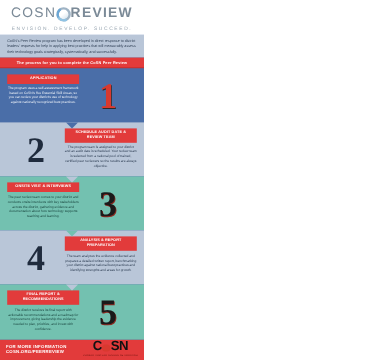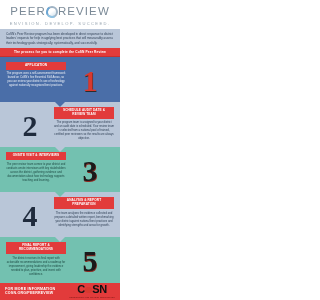--- a/index.html
+++ b/index.html
@@ -41,21 +41,21 @@
     gap: 0px;
     height: 15px;
   }
   .logo-word {
     font-size: 11.5px;
     letter-spacing: 1.1px;
     color: #7b8a97;
     font-weight: 400;
     line-height: 1;
   }
-  .logo-word.right { margin-left: 0px; }
+  .logo-word.right { margin-left: 0px; font-weight: bold; }
   .logo-ring {
     width: 12px;
     height: 12px;
     border-radius: 50%;
     border: 2.2px solid #9fb3c4;
     box-sizing: border-box;
     margin: 0 0px;
     background:
       linear-gradient(145deg, #ffffff 0%, #ffffff 45%, #cfe0ec 100%);
     position: relative;
@@ -241,21 +241,21 @@
     white-space: nowrap;
   }
 </style>
 </head>
 <body>
 
 <div class="poster">
 
   <div class="header">
     <div class="logo-row">
-      <span class="logo-word">PEER</span>
+      <span class="logo-word">COSN</span>
       <span class="logo-ring"></span>
       <span class="logo-word right">REVIEW</span>
     </div>
     <div class="tagline">ENVISION.  DEVELOP.  SUCCEED.</div>
   </div>
 
   <div class="intro">
     <p>CoSN's Peer Review program has been developed in direct response to district leaders' requests for help in applying best practices that will measurably assess their technology goals strategically, systematically, and successfully.</p>
   </div>
 

